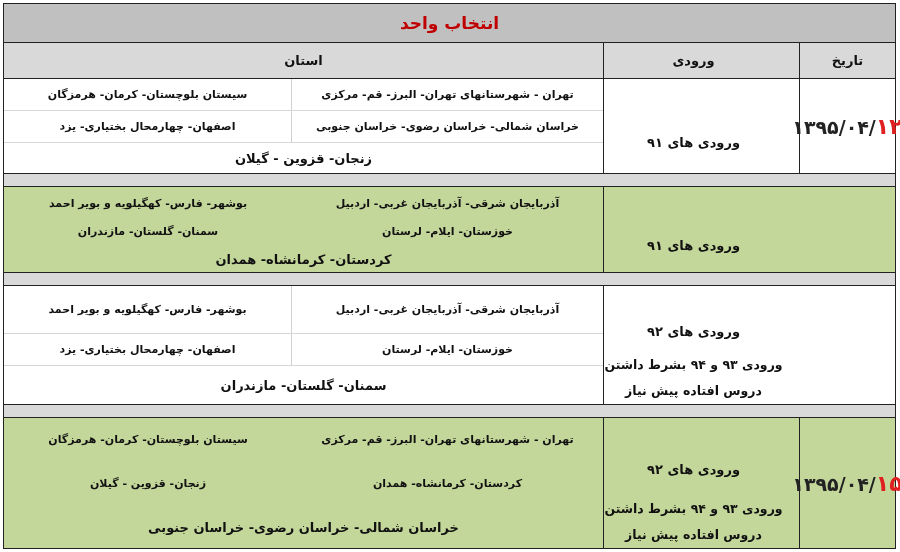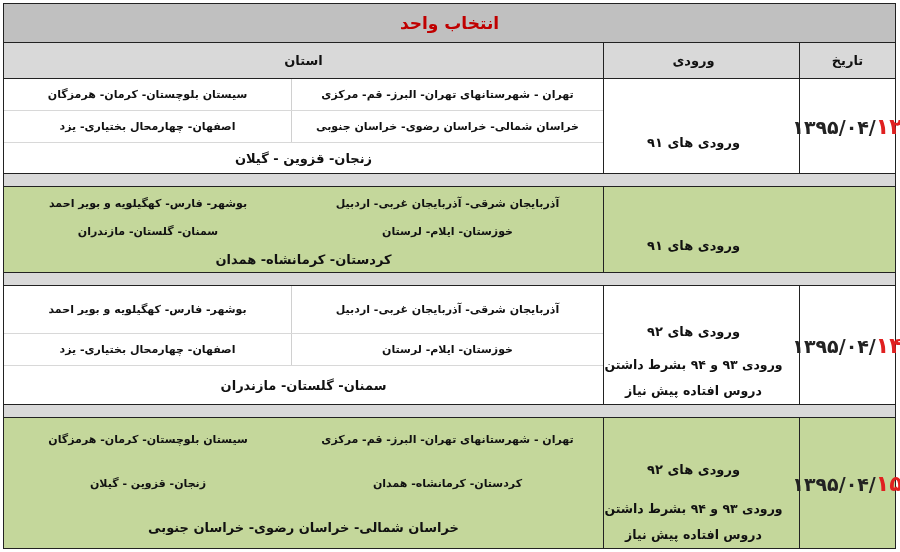--- a/index.html
+++ b/index.html
@@ -99,23 +99,20 @@
           <div class="half left-half">سمنان- گلستان- مازندران</div>
         </div>
         <div class="prov-line full" style="top:58px;height:28px;">کردستان- کرمانشاه- همدان</div>
       </div>
     </div>
   </div>
 
   <div class="band gap" style="top:269px;"></div>
 
   <div class="band row white" style="top:282px;height:119px;">
-    <div class="cell c-date">
-      <span class="date"><span>۱۳۹۵/۰۴/</span><span class="day">۱۴</span></span>
-    </div>
     <div class="cell c-entry" style="justify-content:flex-start;padding-top:6px;">
       <span class="entry-main">ورودی های ۹۲</span>
       <span style="height:34px;display:block;"></span>
       <span class="entry-sub">ورودی ۹۳ و ۹۴ بشرط داشتن</span>
       <span class="entry-sub">دروس افتاده پیش نیاز</span>
     </div>
     <div class="cell c-prov">
       <div class="prov-grid">
         <div class="prov-line split divider-h" style="top:0;height:48px;">
           <div class="half right-half">آذربایجان شرقی- آذربایجان غربی- اردبیل</div>

